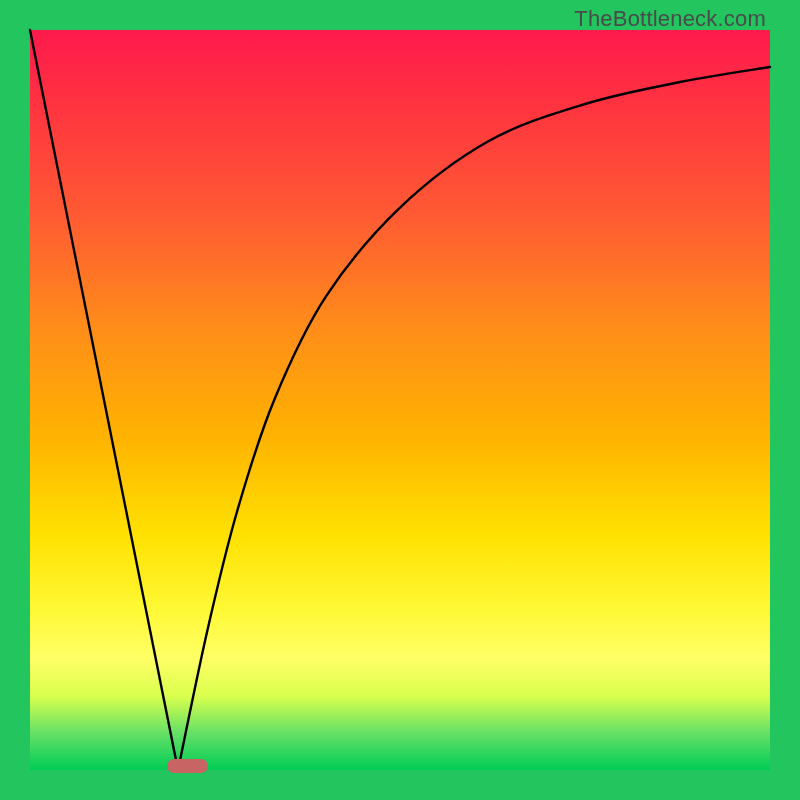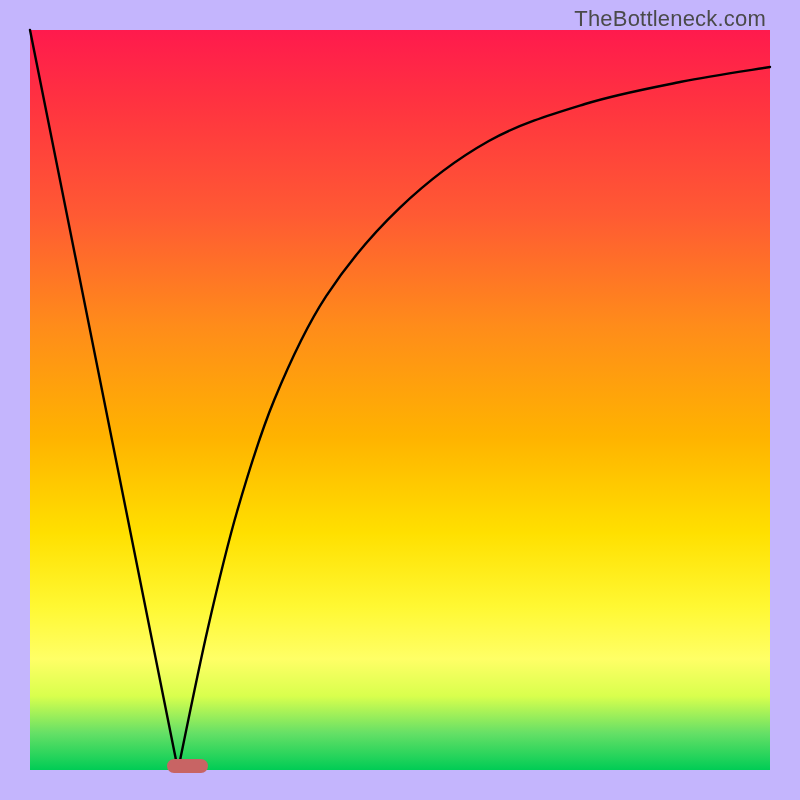--- a/index.html
+++ b/index.html
@@ -8,21 +8,21 @@
     width: 800px;
     height: 800px;
     background: #000;
     overflow: hidden;
     font-family: Arial, Helvetica, sans-serif;
   }
   .frame {
     position: relative;
     width: 800px;
     height: 800px;
-    background: #c4b5fd;
+    background: #22c55e;
   }
   .plot-area {
     position: absolute;
     left: 30px;
     top: 30px;
     width: 740px;
     height: 740px;
     
     background: linear-gradient(
       to bottom,

